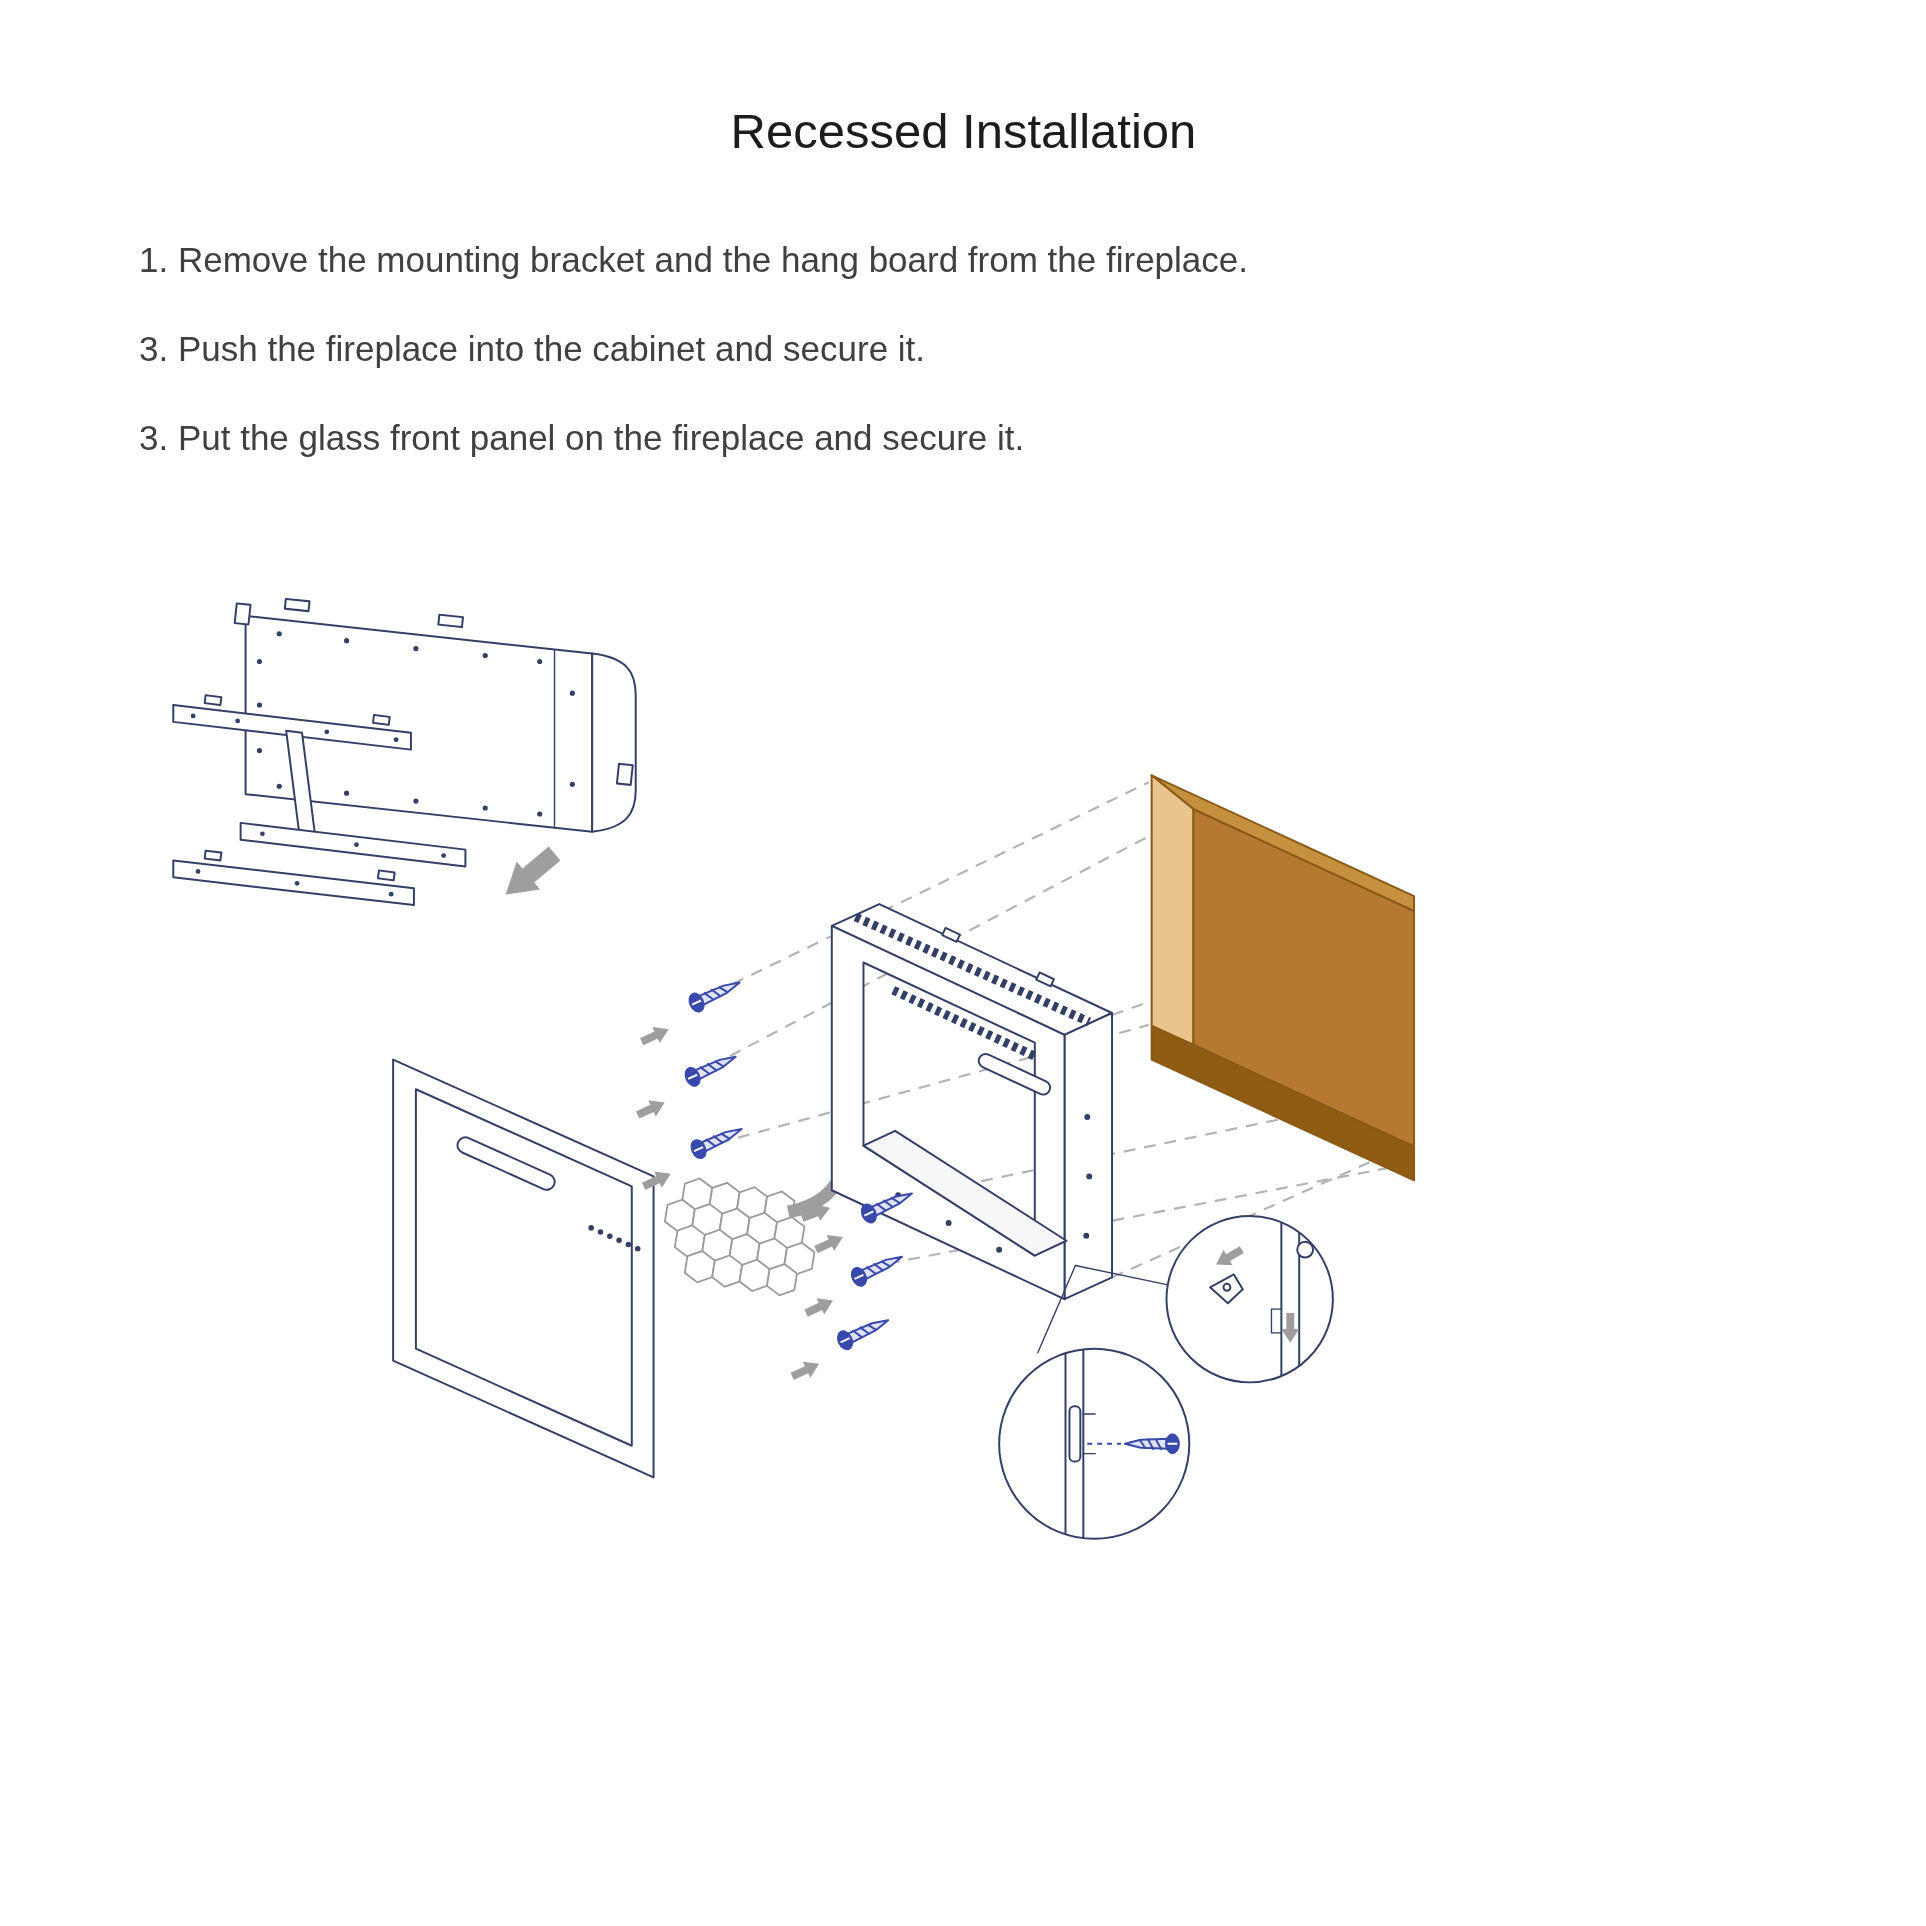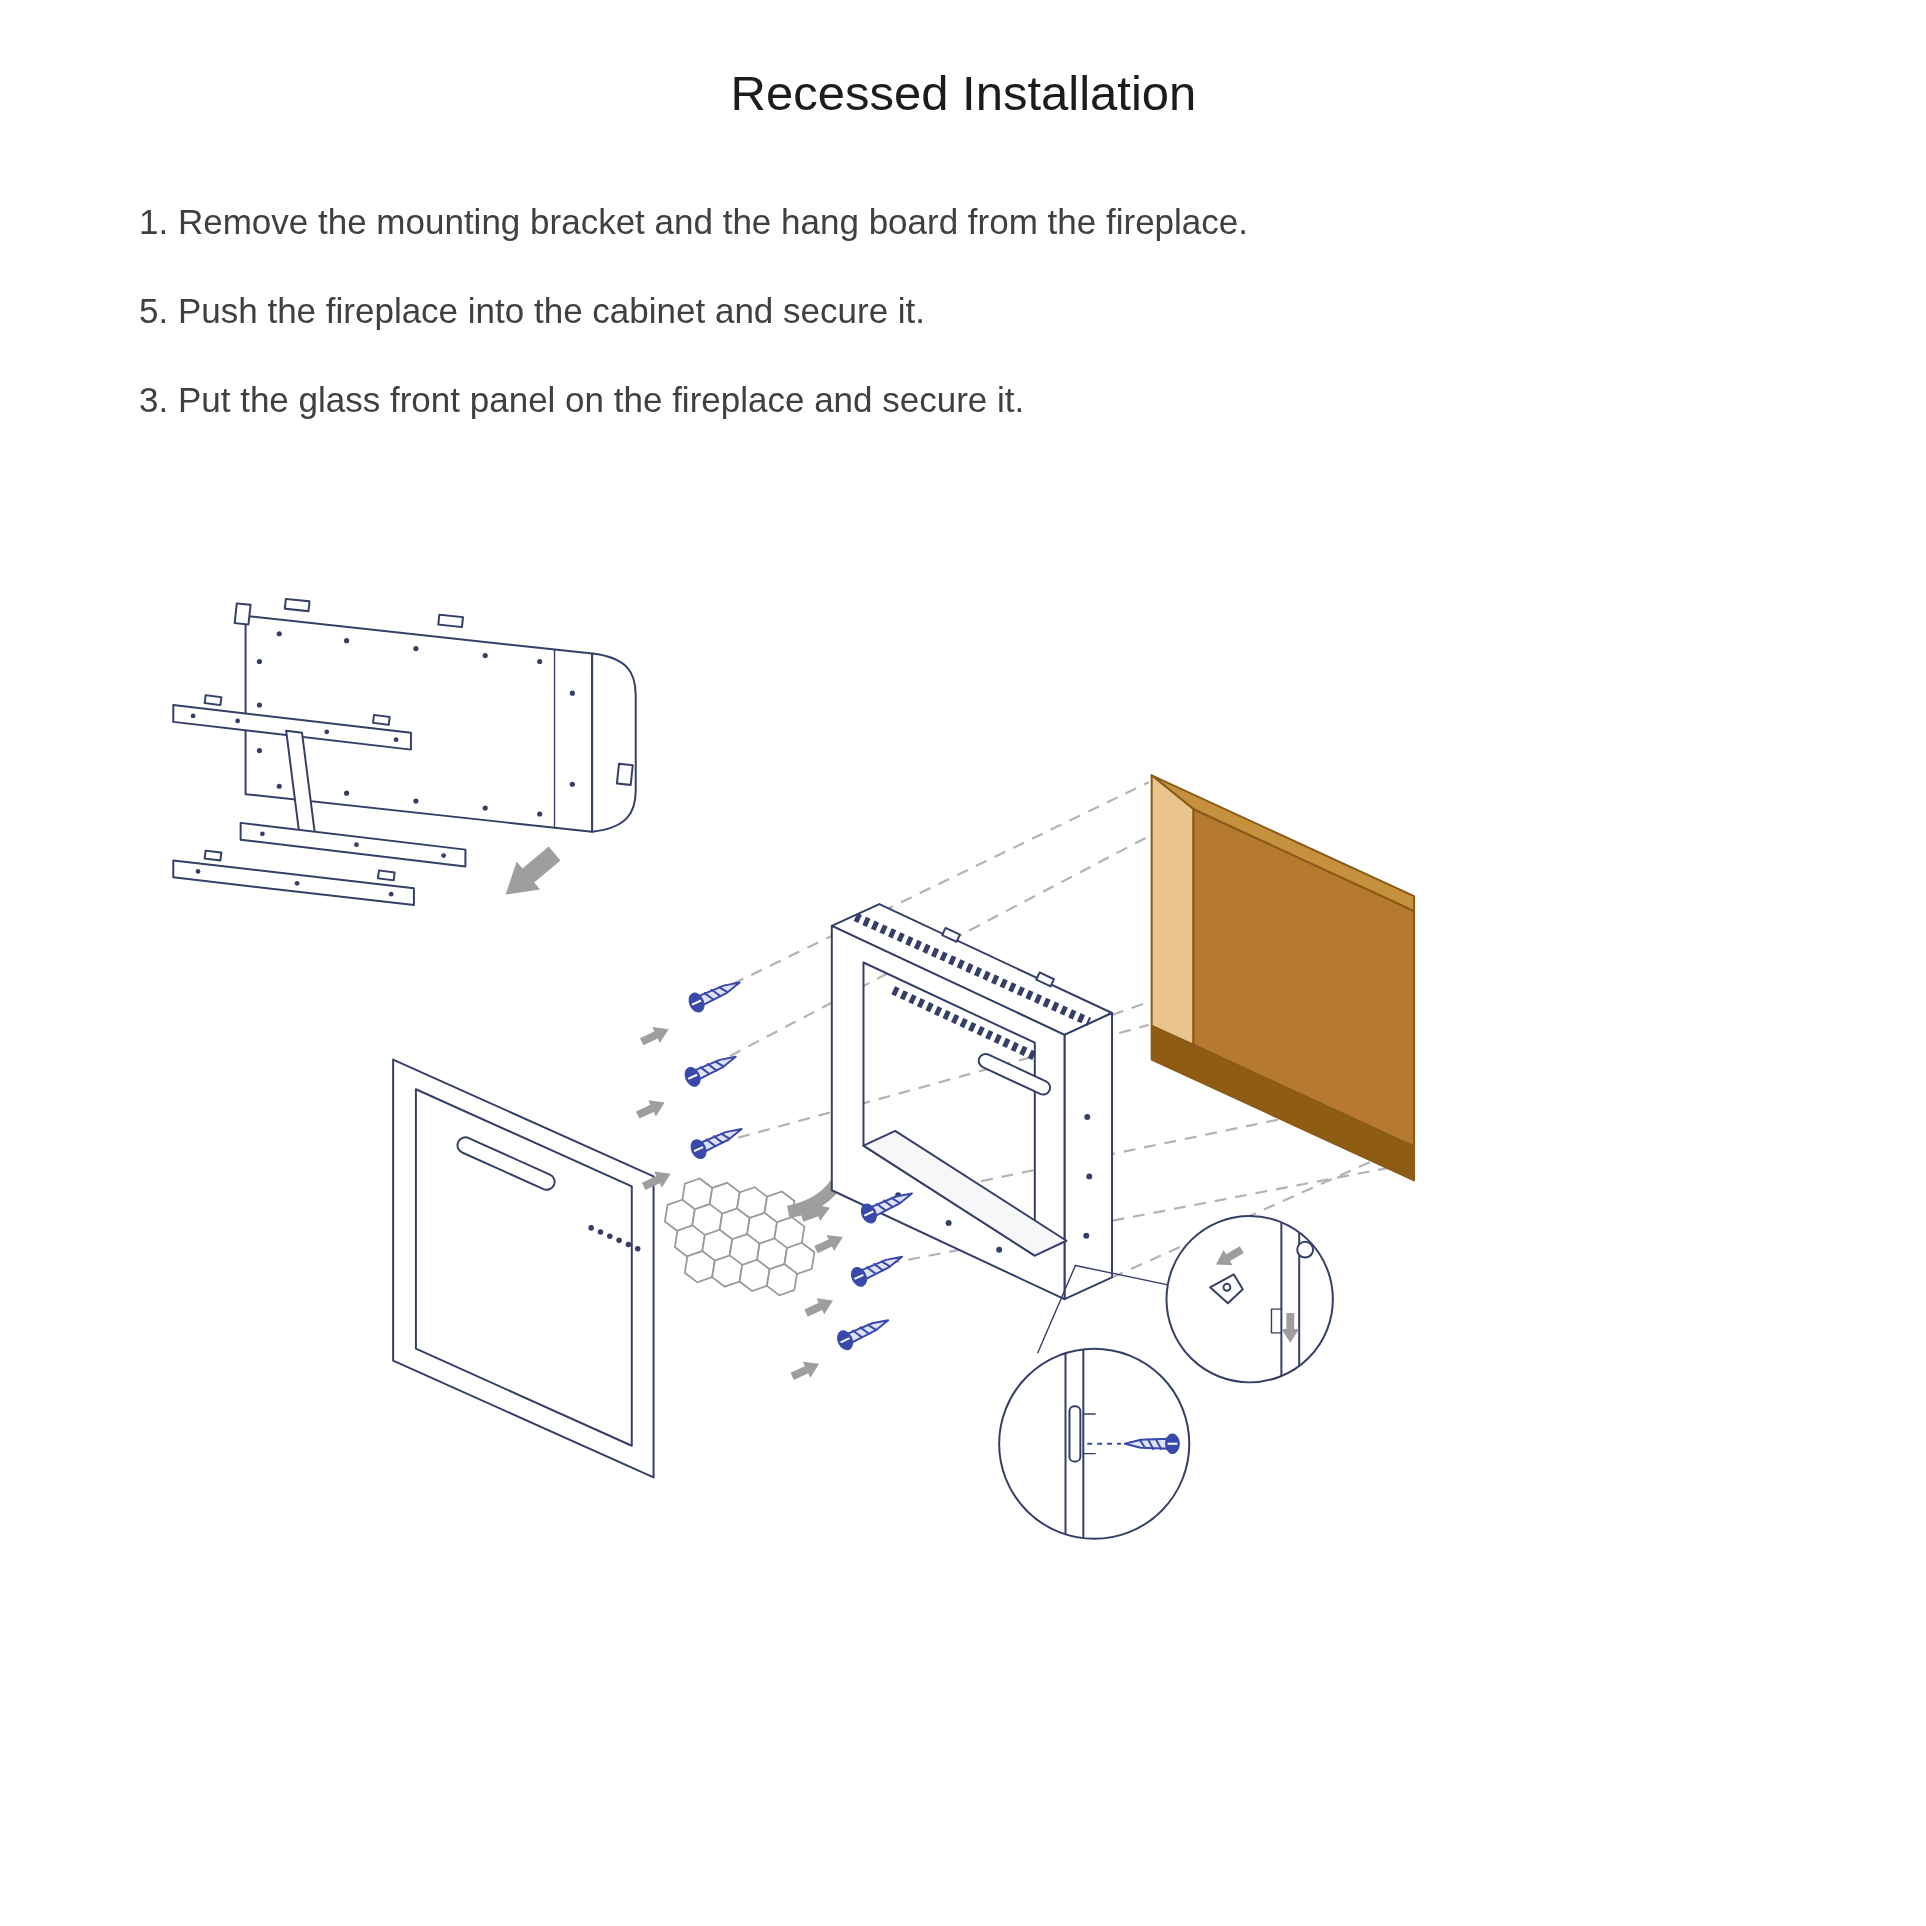--- a/index.html
+++ b/index.html
@@ -5,21 +5,21 @@
   html,body{margin:0;padding:0;background:#ffffff;}
   .page{
     position:relative;
     width:1927px;height:1927px;
     background:#ffffff;
     font-family:"Liberation Sans", sans-serif;
     overflow:hidden;
   }
   .title{
     margin:0;
-    padding-top:65px;
+    padding-top:103px;
     text-align:center;
     font-size:49px;
     font-weight:400;
     color:#1c1c1c;
   }
   .steps{
     margin:83px 59px 12px 139px;
     display:flex;
     flex-direction:column;
     gap:52px;
@@ -53,21 +53,21 @@
 </style>
 </head>
 <body>
 
 <div class="page">
 
   <h1 class="title">Recessed Installation</h1>
 
   <div class="steps">
     <div class="step">1. Remove the mounting bracket and the hang board from the fireplace.</div>
-    <div class="step">5. Push the fireplace into the cabinet and secure it.</div>
+    <div class="step">3. Push the fireplace into the cabinet and secure it.</div>
     <div class="step">3. Put the glass front panel on the fireplace and secure it.</div>
   </div>
 
   <svg class="diagram" viewBox="0 0 1946 1946">
     <defs>
       <g id="screw">
         <polygon class="screw-body" points="10,-5 38,-4 54,0 38,4 10,5"></polygon>
         <line class="screw-th" x1="17" y1="-6" x2="23" y2="5"></line>
         <line class="screw-th" x1="25" y1="-6" x2="31" y2="5"></line>
         <line class="screw-th" x1="33" y1="-5" x2="39" y2="4"></line>

